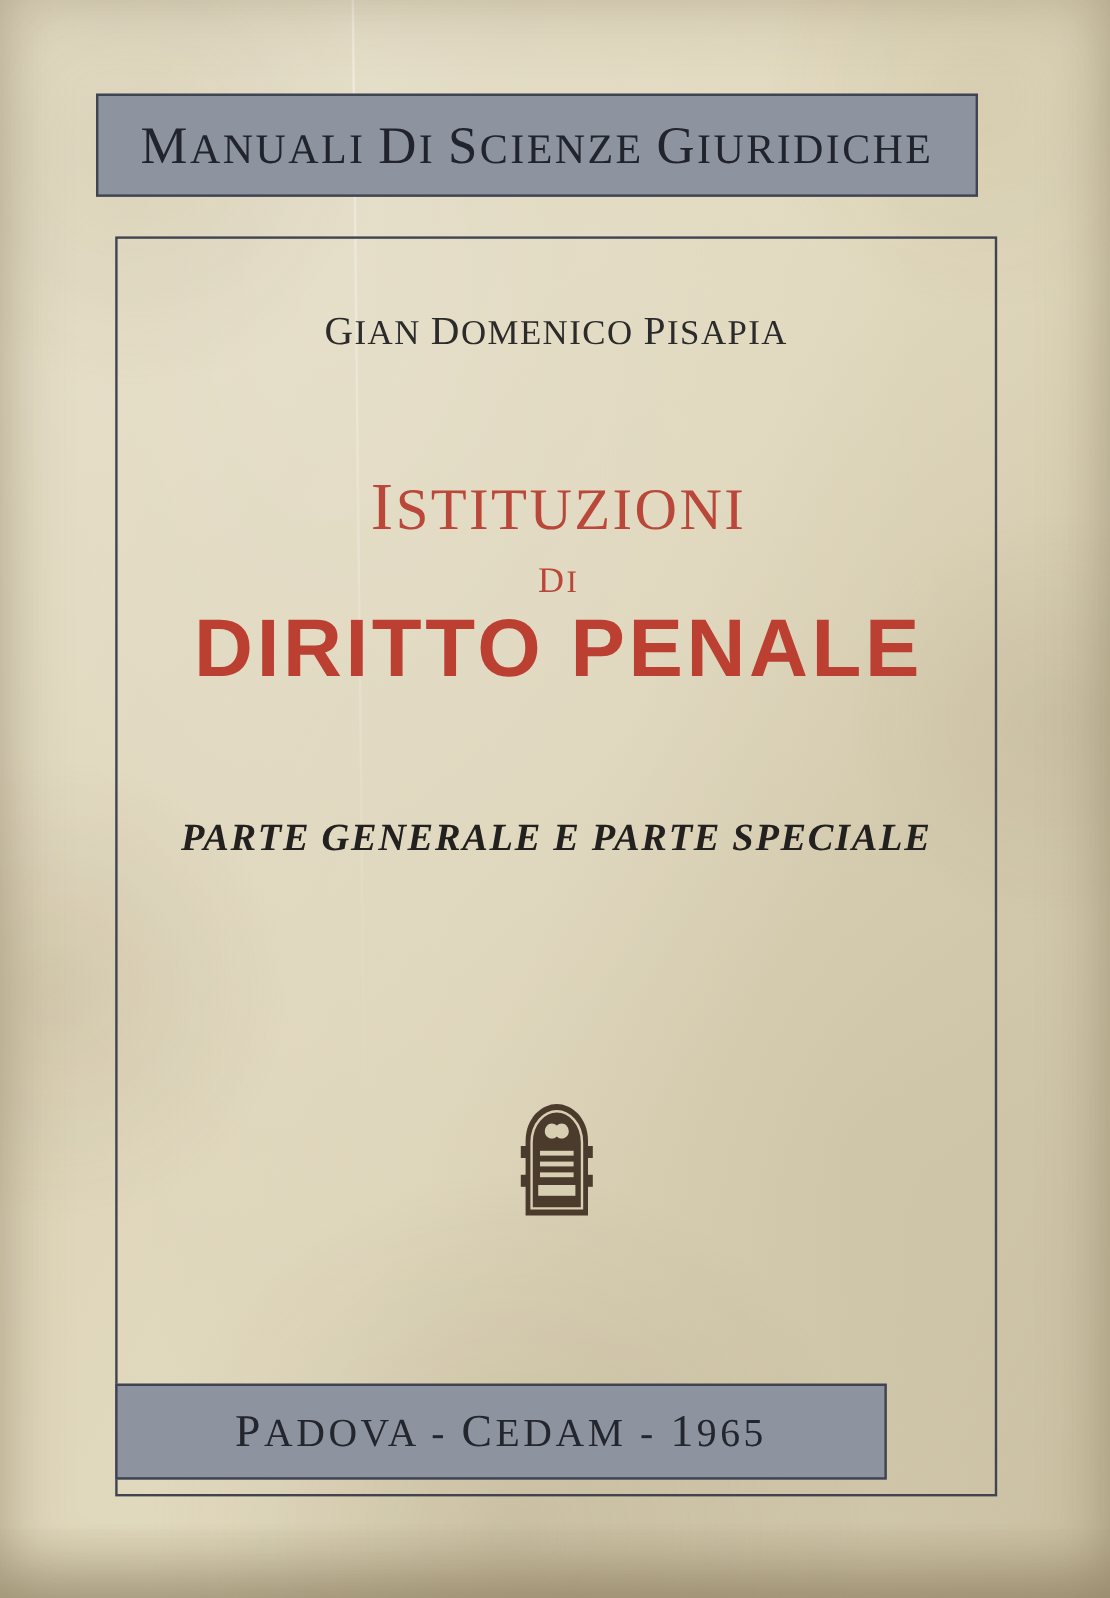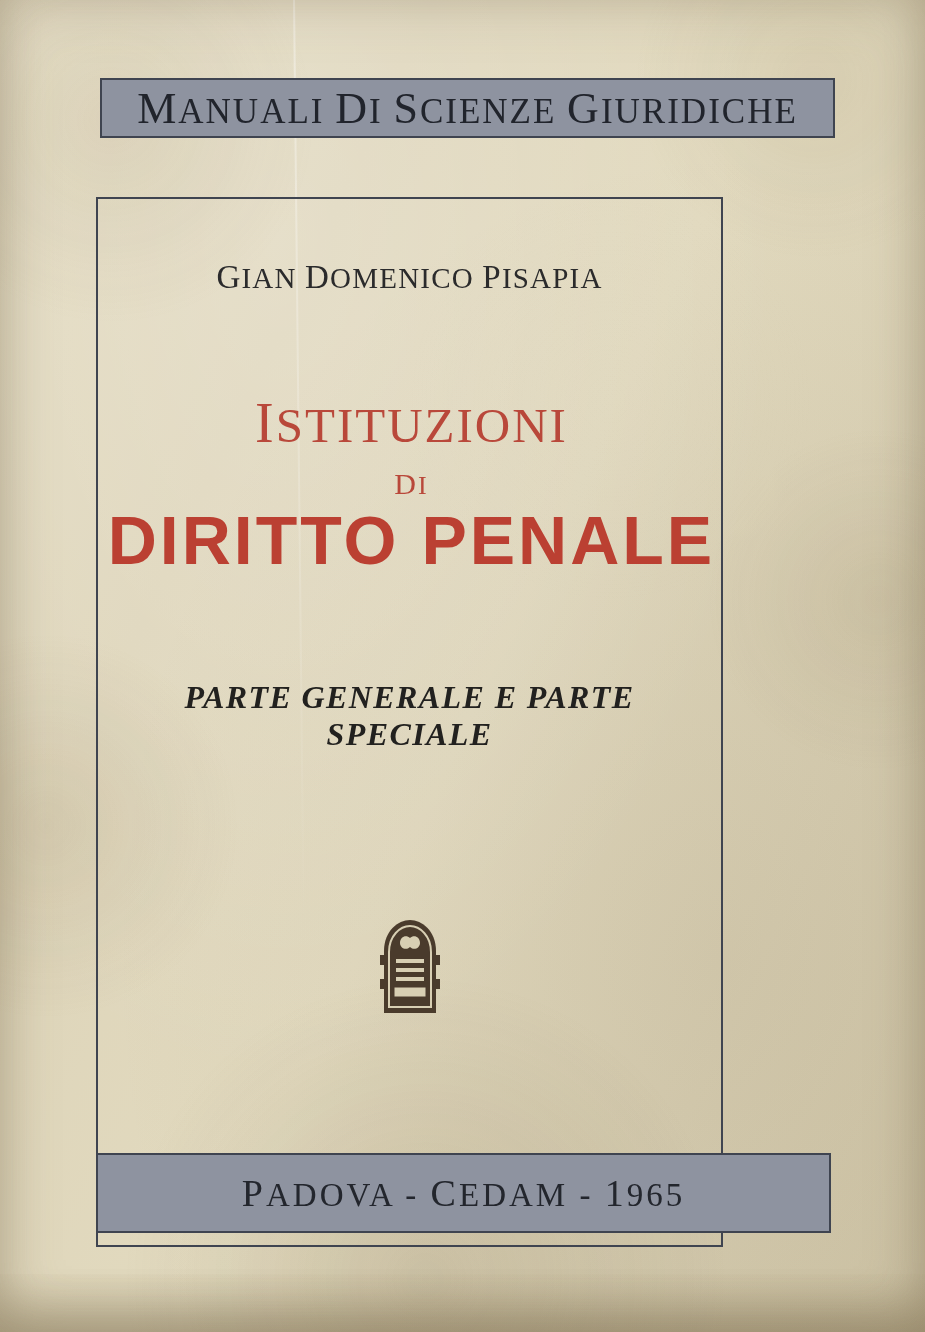--- a/index.html
+++ b/index.html
@@ -59,41 +59,41 @@
   .band {
     position: absolute;
     background: #8e93a0;
     border: 2px solid #3f4450;
     box-sizing: border-box;
     display: flex;
     align-items: center;
     justify-content: center;
   }
   #series-band {
-    left: 100px;
+    left: 80px;
     top: 78px;
     width: 735px;
-    height: 60px;
+    height: 86px;
   }
   #series-title {
     font-family: "Liberation Serif", serif;
     font-size: 35px;
     letter-spacing: 2.0px;
     color: #21242c;
     white-space: nowrap;
     text-transform: uppercase;
   }
   #series-title .cap { font-size: 44px; }
 
   
   #main-frame {
     position: absolute;
     left: 96px;
     top: 197px;
-    width: 627px;
+    width: 735px;
     height: 1050px;
     border: 2px solid #3f4450;
     box-sizing: border-box;
   }
 
   
   #author-block {
     position: absolute;
     left: 0; right: 0;
     top: 60px;
@@ -173,21 +173,21 @@
     transform: translateX(-50%);
     top: 718px;
     width: 64px;
     height: 100px;
   }
 
   
   #imprint-band {
     left: 96px;
     top: 1153px;
-    width: 735px;
+    width: 643px;
     height: 80px;
     border-top: 2px solid #3f4450;
     border-bottom: 2px solid #3f4450;
     border-left: 2px solid #3f4450;
     border-right: 2px solid #3f4450;
   }
   #imprint-text {
     font-family: "Liberation Serif", serif;
     font-size: 33px;
     letter-spacing: 3px;

